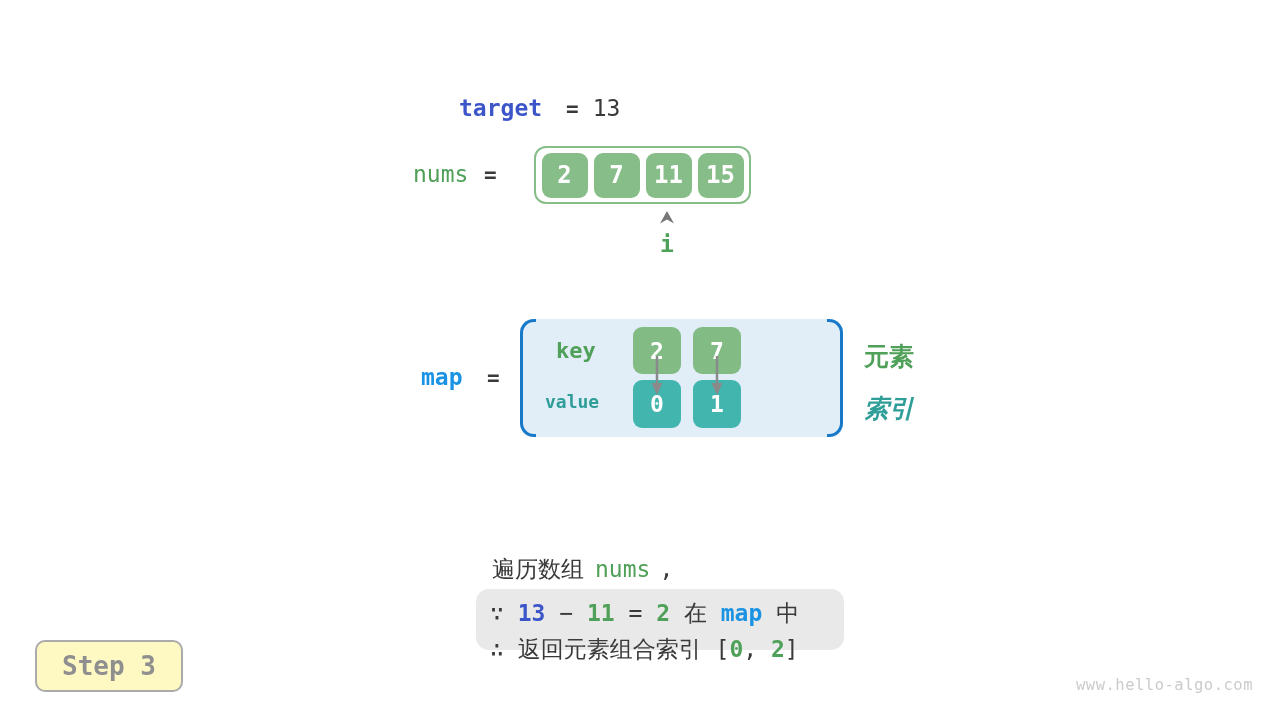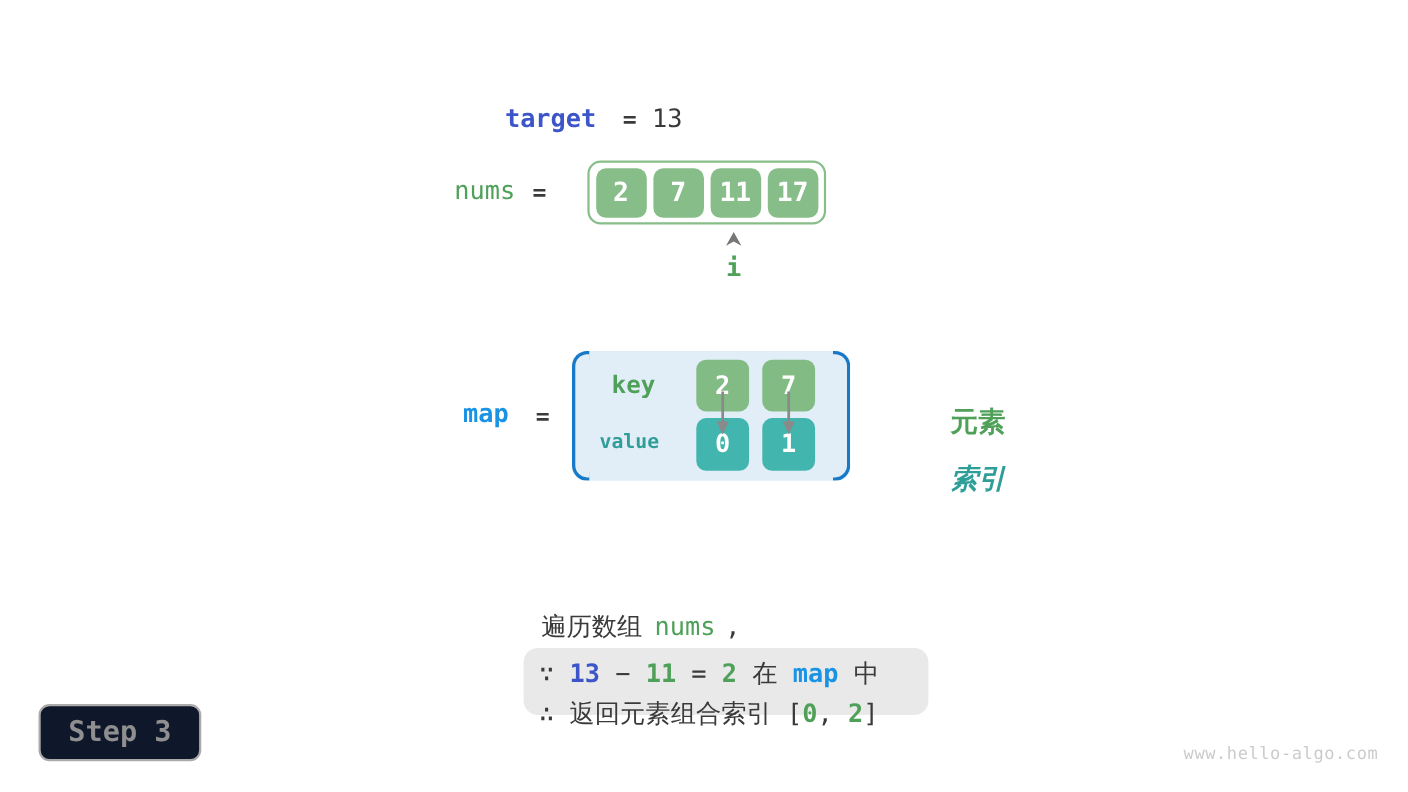--- a/index.html
+++ b/index.html
@@ -39,41 +39,41 @@
   .caret { position: absolute; left: 660px; top: 211px; }
   .ptr-i { position: absolute; left: 653px; top: 231px; width: 28px; text-align: center;
            font-size: 23px; font-weight: bold; color: var(--green_code, #4fa058); }
 
   
   .kw-lblue { font-size: 23px; font-weight: bold; color: var(--lightblue_code, #1b93e4); }
   .map-label { position: absolute; left: 421px; top: 364px; }
   .map-eq    { position: absolute; left: 487px; top: 366px; }
   .map-box {
     position: absolute; left: 520px; top: 319px;
-    width: 253px; height: 118px;
+    width: 323px; height: 118px;
     background: var(--map_bg, #e1eef8);
     border-radius: 12px;
   }
   .bracket { position: absolute; top: 0; bottom: 0; width: 16px; box-sizing: border-box; }
   .bracket.left  { left: 0;  border: 3px solid var(--map_bracket, #1879c8); border-right: none; border-radius: 14px 0 0 14px; }
   .bracket.right { right: 0; border: 3px solid var(--map_bracket, #1879c8); border-left: none;  border-radius: 0 14px 14px 0; }
   .map-key-label   { position: absolute; left: 36px; top: 19px; font-size: 22px; font-weight: bold; color: var(--green_code, #4fa058); }
   .map-value-label { position: absolute; left: 25px; top: 72px; font-size: 18px; font-weight: bold; color: var(--teal_code, #2f9e98); }
   .mcell {
     position: absolute; width: 48px; border-radius: 9px;
     color: #ffffff; font-size: 23px; font-weight: bold;
     display: flex; align-items: center; justify-content: center;
   }
   .mkey { top: 8px;  height: 47px; background: var(--cell_key_green, #82bb84); }
   .mval { top: 61px; height: 48px; background: var(--cell_teal, #42b6ae); }
   .col1 { left: 113px; } .col2 { left: 173px; }
   .kv-arrow { position: absolute; top: 36px; }
   .kv-arrow.a1 { left: 130px; } .kv-arrow.a2 { left: 190px; }
 
-  .side-label { position: absolute; left: 864px; font-size: 25px; font-weight: bold; margin-top: 27px; }
+  .side-label { position: absolute; left: 864px; font-size: 25px; font-weight: bold; }
   .side-label.element { top: 340px; color: var(--green_code, #4fa058); }
   .side-label.index   { top: 392px; color: var(--teal_code, #2f9e98); font-style: italic; }
 
   
   .caption { position: absolute; left: 492px; top: 513px; display: flex; align-items: baseline;
              font-size: 23px; color: var(--text_dark, #3a3a3a); margin-top: 41px; }
   .caption .code { margin-left: 11px; font-size: 23px; }
   .caption .comma { margin-left: 9px; }
 
   
@@ -87,21 +87,21 @@
             font-family: "DejaVu Sans Mono", "Liberation Sans", sans-serif; }
   .seg-plain     { color: var(--text_dark, #3a3a3a); }
   .seg-blue      { color: var(--blue_code, #3c55c9); font-weight: bold; }
   .seg-green     { color: var(--green_code, #4fa058); font-weight: bold; }
   .seg-lightblue { color: var(--lightblue_code, #1b93e4); font-weight: bold; }
 
   
   .step-badge {
     position: absolute; left: 35px; top: 640px;
     width: 148px; height: 52px; box-sizing: border-box;
-    border: 2px solid #ababab; border-radius: 10px; background: #0f172a;
+    border: 2px solid #ababab; border-radius: 10px; background: #fef9c3;
     display: flex; align-items: center; justify-content: center;
     font-size: 26px; font-weight: bold; color: #8f8f8f;
   }
   .watermark { position: absolute; left: 1076px; top: 676px;
                font-size: 15.5px; color: #cbcbcb; letter-spacing: 0.5px; }
 </style>
 </head>
 <body>
 
 <div class="stage">
@@ -111,21 +111,21 @@
     <span class="eq mono">=</span>
     <span class="val mono">13</span>
   </div>
 
   <span class="kw-green mono nums-label">nums</span>
   <span class="eq mono nums-eq">=</span>
   <div class="array-box">
     <div class="acell mono">2</div>
     <div class="acell mono">7</div>
     <div class="acell mono">11</div>
-    <div class="acell mono">17</div>
+    <div class="acell mono">15</div>
   </div>
 
   <svg class="caret" width="14" height="14" viewBox="0 0 14 14">
     <polygon points="7,0 14,12.5 7,8.5 0,12.5" fill="#777777"></polygon>
   </svg>
   <div class="ptr-i mono">i</div>
 
   <span class="kw-lblue mono map-label">map</span>
   <span class="eq mono map-eq">=</span>
 

